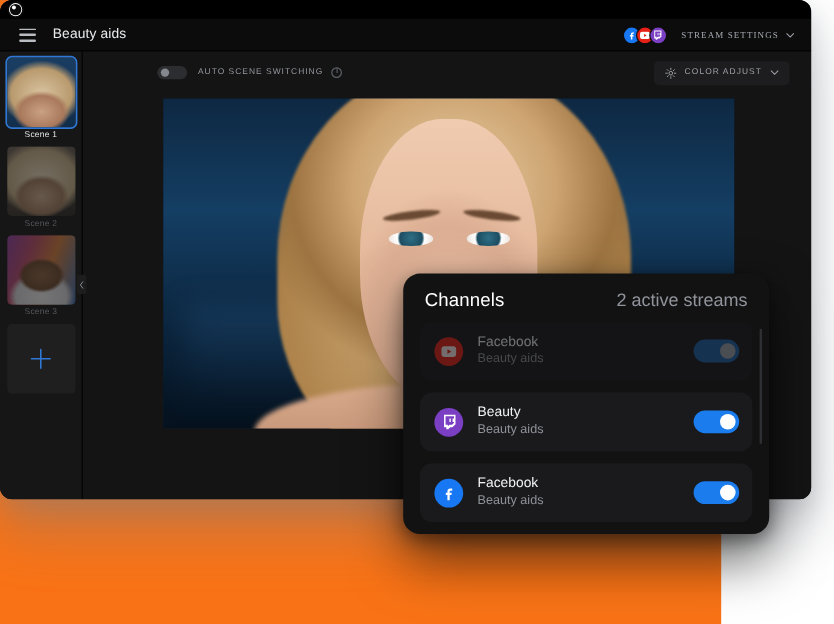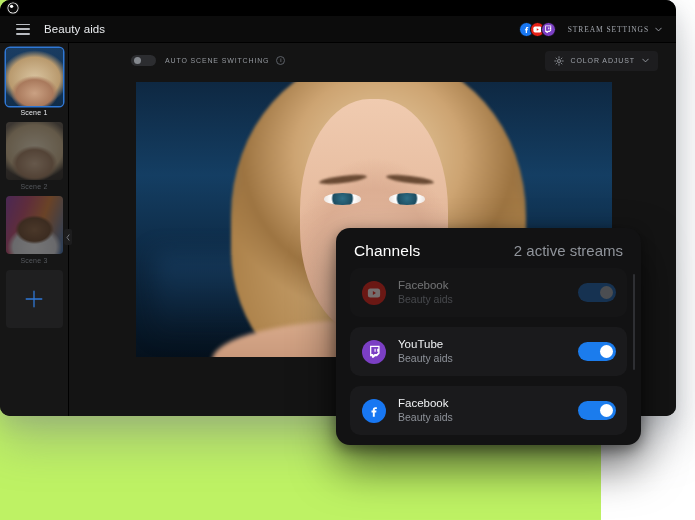--- a/index.html
+++ b/index.html
@@ -9,21 +9,21 @@
     height: 520px;
     background: #ffffff;
     font-family: "Liberation Sans", sans-serif;
     overflow: hidden;
   }
 
   #stage {
     position: relative;
     width: 601px;
     height: 520px;
-    background: #bef264;
+    background: #f97316;
   }
 
   
   #app-window {
     position: absolute;
     left: 0px;
     top: 0px;
     width: 676px;
     height: 416px;
     background: #141414;
@@ -588,21 +588,21 @@
           </div>
       </div>
 
       <div class="channel-row">
         <div class="ch-icon ch-tw">
           <svg width="13" height="14" viewBox="0 0 20 22" aria-hidden="true">
             <path fill="#ffffff" d="M3 1h15v12.5l-4 4h-3l-2.5 2.5H6v-2.5H3V1zm2 2v11h3v2.2l2.2-2.2h3.3l2.5-2.5V3H5zm5 3h1.8v4.5H10V6zm4.2 0H16v4.5h-1.8V6z"></path>
           </svg>
         </div>
         <div class="ch-text">
-          <div class="ch-name">YouTube</div>
+          <div class="ch-name">Beauty</div>
           <div class="ch-sub">Beauty aids</div>
         </div>
         <div class="ch-toggle">
             <span class="k"></span>
           </div>
       </div>
 
       <div class="channel-row">
         <div class="ch-icon ch-fb">
           <svg width="14" height="14" viewBox="0 0 24 24" aria-hidden="true">

